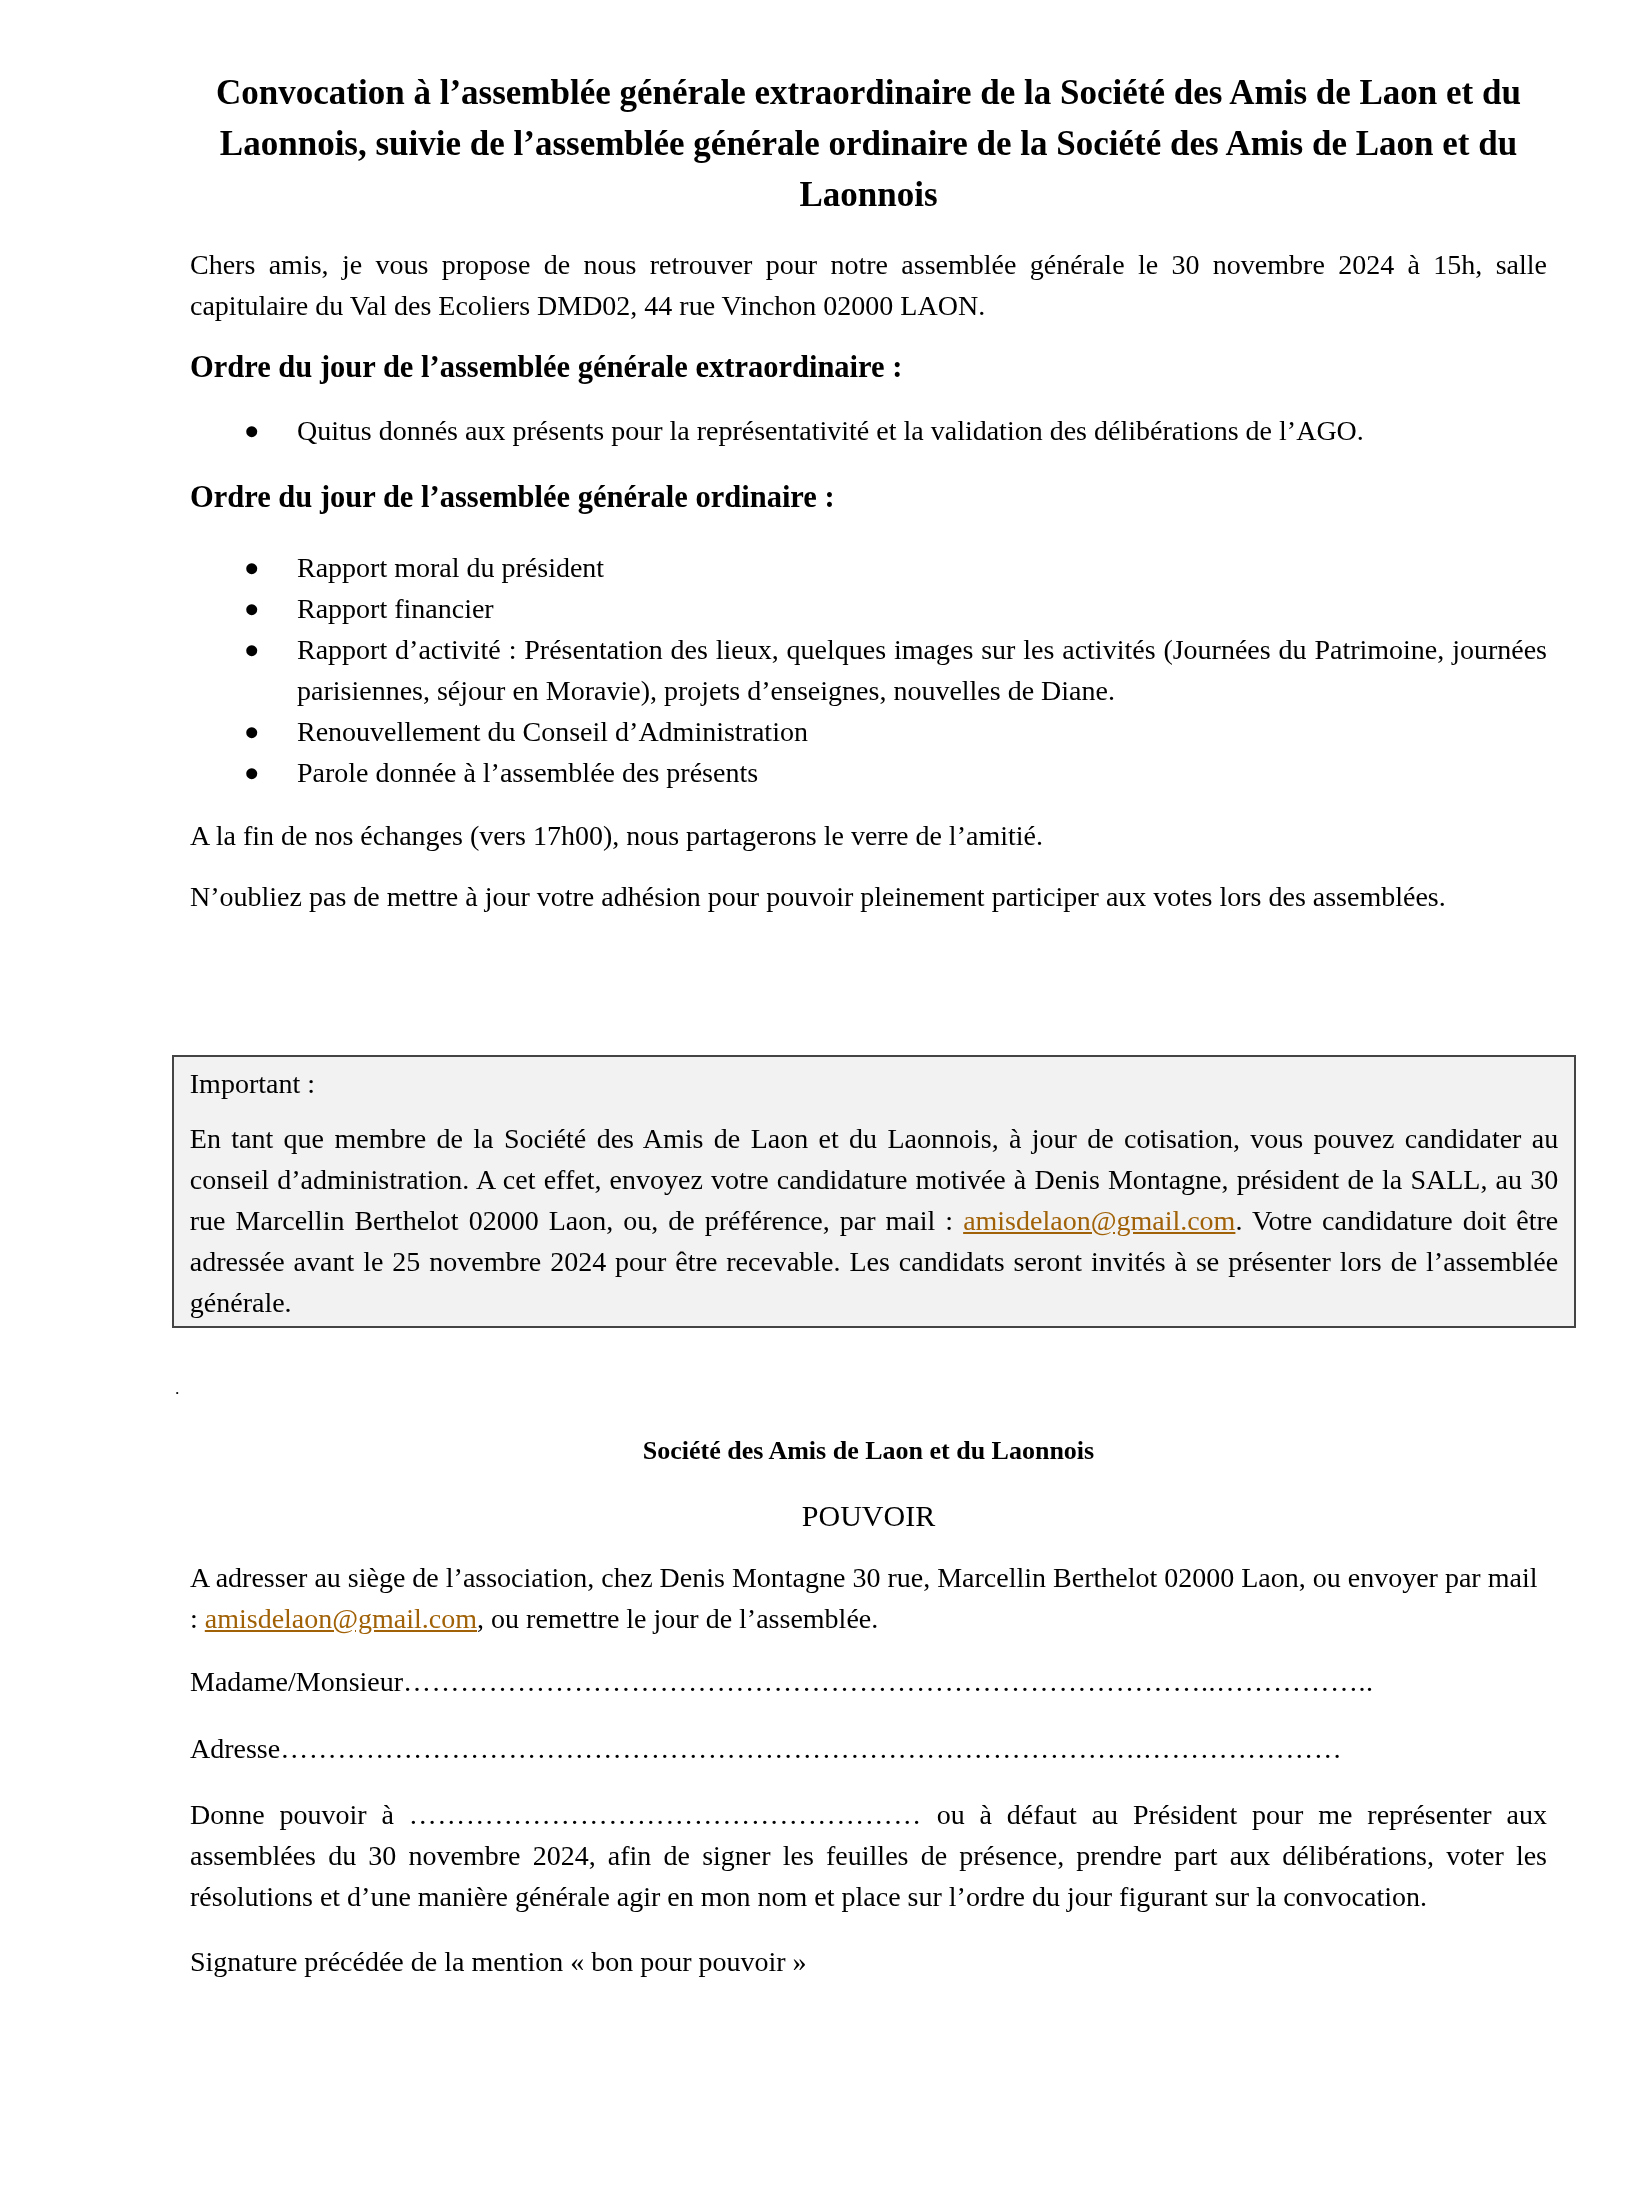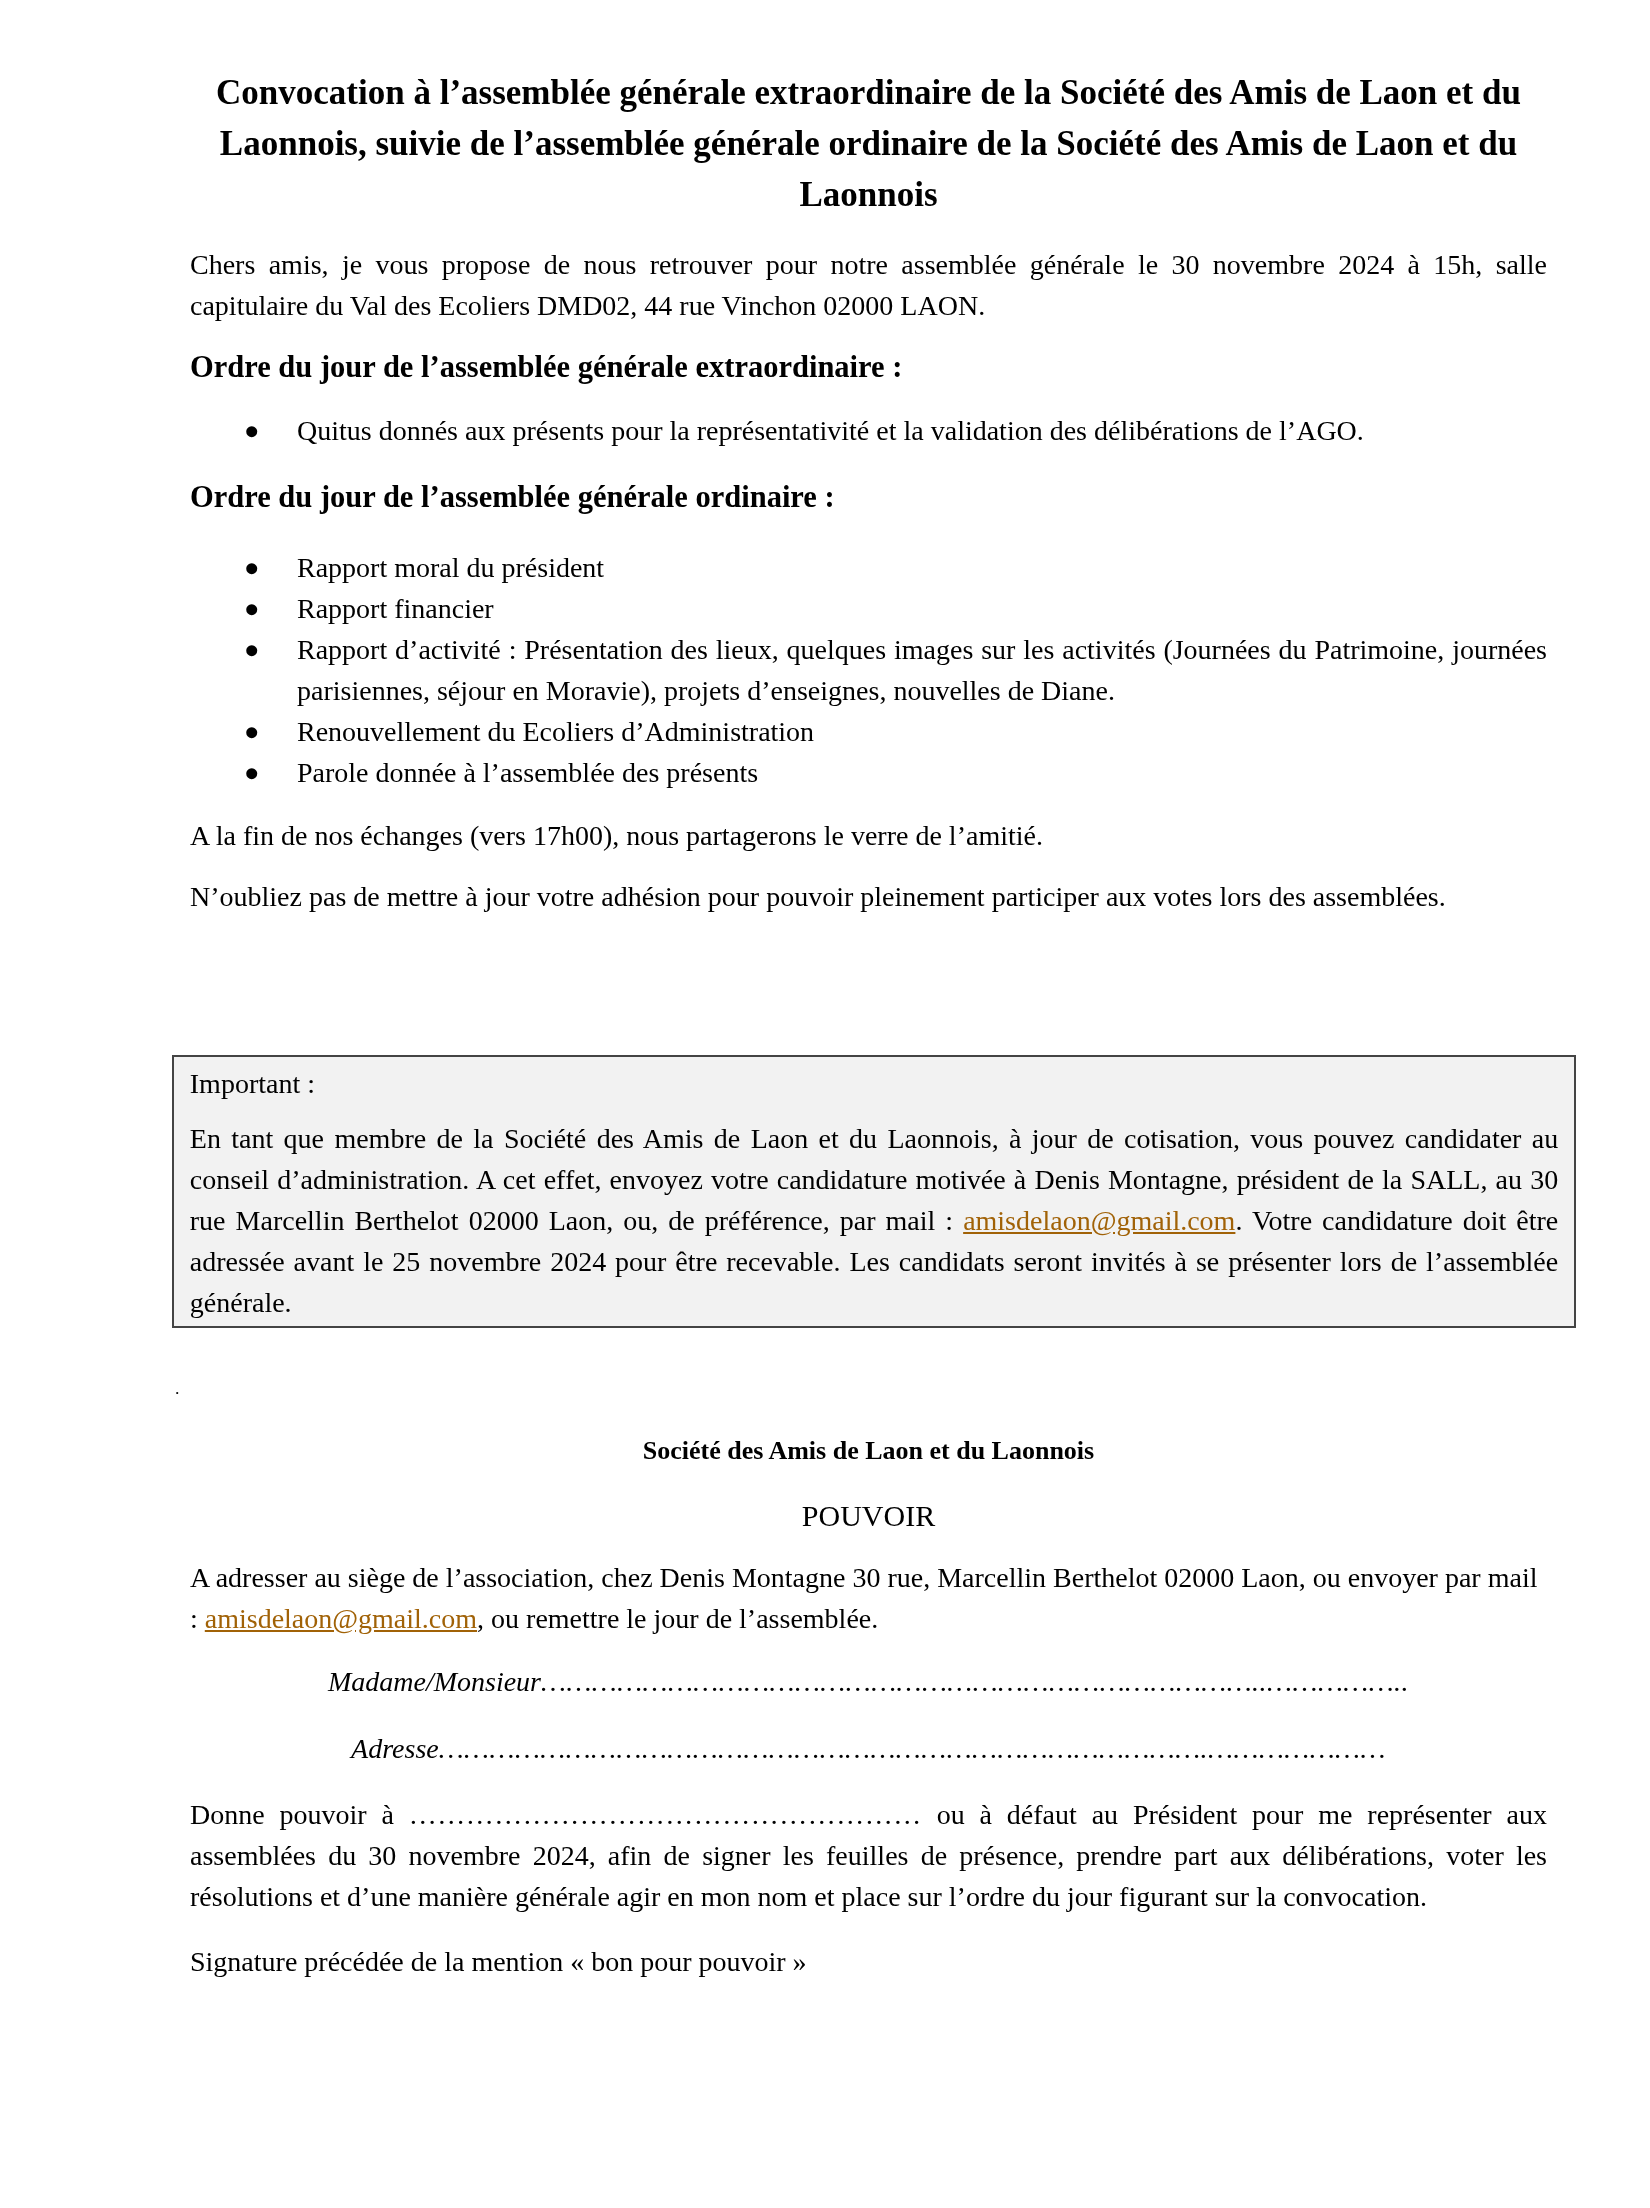--- a/index.html
+++ b/index.html
@@ -101,24 +101,23 @@
       text-align: center;
       font-size: 30px;
       margin: 0 0 21.7px 0;
     }
     .pouvoir .address {
       text-align: left;
       margin: 0 0 21.7px 0;
     }
     .field-line {
       margin: 0 0 25.6px 0;
-      text-align: center;
+      text-align: left;
       white-space: nowrap;
       overflow: hidden;
-      font-style: italic;
     }
     .dots { letter-spacing: 0.5px; }
     .mandate { margin-bottom: 23.6px; }
   </style>
 </head>
 <body>
 
 <div class="page">
   <h1 class="title">Convocation à l’assemblée générale extraordinaire de la Société des Amis de Laon et du Laonnois, suivie de l’assemblée générale ordinaire de la Société des Amis de Laon et du Laonnois</h1>
 
@@ -141,21 +140,21 @@
     <li>
       <span class="bullet">●</span>
       <span>Rapport financier</span>
     </li>
     <li>
       <span class="bullet">●</span>
       <span>Rapport d’activité : Présentation des lieux, quelques images sur les activités (Journées du Patrimoine, journées parisiennes, séjour en Moravie), projets d’enseignes, nouvelles de Diane.</span>
     </li>
     <li>
       <span class="bullet">●</span>
-      <span>Renouvellement du Ecoliers d’Administration</span>
+      <span>Renouvellement du Conseil d’Administration</span>
     </li>
     <li>
       <span class="bullet">●</span>
       <span>Parole donnée à l’assemblée des présents</span>
     </li>
   </ul>
 
   <p>A la fin de nos échanges (vers 17h00), nous partagerons le verre de l’amitié.</p>
   <p>N’oubliez pas de mettre à jour votre adhésion pour pouvoir pleinement participer aux votes lors des assemblées.</p>
 </div>

